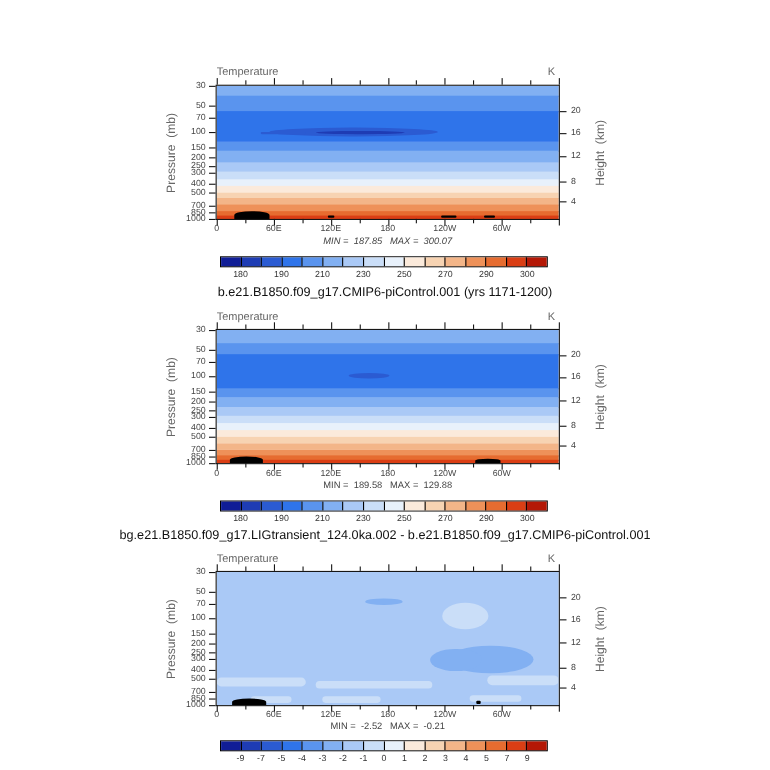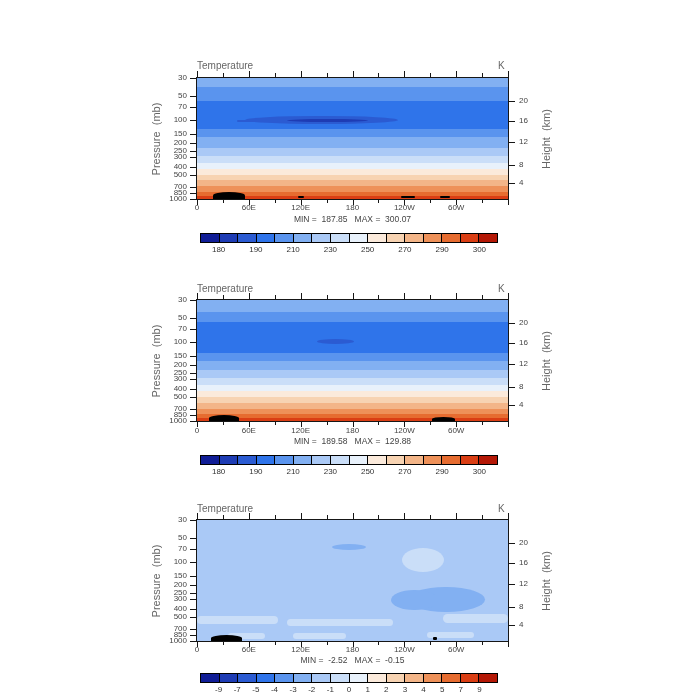--- a/index.html
+++ b/index.html
@@ -116,21 +116,21 @@
     <div class="tick" style="left: 509px; top: 121.318px; width: 6px; height: 1px;"></div>
     <div class="t ticklab" style="left: 519px; top: 121.318px; transform: translateY(-50%);">16</div>
     <div class="tick" style="left: 509px; top: 141.525px; width: 6px; height: 1px;"></div>
     <div class="t ticklab" style="left: 519px; top: 141.525px; transform: translateY(-50%);">12</div>
     <div class="tick" style="left: 509px; top: 164.757px; width: 6px; height: 1px;"></div>
     <div class="t ticklab" style="left: 519px; top: 164.757px; transform: translateY(-50%);">8</div>
     <div class="tick" style="left: 509px; top: 182.665px; width: 6px; height: 1px;"></div>
     <div class="t ticklab" style="left: 519px; top: 182.665px; transform: translateY(-50%);">4</div>
     <div class="t axis-title" style="left: 156px; top: 138.5px;">Pressure  (mb)</div>
     <div class="t axis-title" style="left: 546px; top: 138.5px;">Height  (km)</div>
-    <div class="t stats" style="left: 352.5px; top: 214px;">MIN =  187.85   MAX =  300.07</div>
+    <div class="t stats" style="left: 352.5px; top: 214px; font-style: italic;">MIN =  187.85   MAX =  300.07</div>
     <div class="cbar" style="left: 200px; top: 233px; width: 298px; height: 10px;">
       <div class="cseg" style="background: rgb(16, 29, 150);"></div>
       <div class="cseg" style="background: rgb(30, 60, 180);"></div>
       <div class="cseg" style="background: rgb(43, 91, 210);"></div>
       <div class="cseg" style="background: rgb(47, 116, 234);"></div>
       <div class="cseg" style="background: rgb(90, 148, 238);"></div>
       <div class="cseg" style="background: rgb(130, 176, 242);"></div>
       <div class="cseg" style="background: rgb(170, 201, 246);"></div>
       <div class="cseg" style="background: rgb(202, 222, 248);"></div>
       <div class="cseg" style="background: rgb(232, 241, 251);"></div>
@@ -143,20 +143,21 @@
       <div class="cseg" style="background: rgb(180, 24, 6);"></div>
     </div>
     <div class="t cblab" style="left: 218.625px; top: 245px;">180</div>
     <div class="t cblab" style="left: 255.875px; top: 245px;">190</div>
     <div class="t cblab" style="left: 293.125px; top: 245px;">210</div>
     <div class="t cblab" style="left: 330.375px; top: 245px;">230</div>
     <div class="t cblab" style="left: 367.625px; top: 245px;">250</div>
     <div class="t cblab" style="left: 404.875px; top: 245px;">270</div>
     <div class="t cblab" style="left: 442.125px; top: 245px;">290</div>
     <div class="t cblab" style="left: 479.375px; top: 245px;">300</div>
+    <div class="t panel-title" style="top: 260px;">b.e21.B1850.f09_g17.CMIP6-piControl.001 (yrs 1171-1200)</div>
     <div class="t field-label" style="left: 197px; top: 283px;">Temperature</div>
     <div class="t unit-label" style="left: 498px; top: 283px;">K</div>
     <div class="plot" style="left: 197px; top: 300px; width: 311px; height: 121px;">
       <div class="stripe" style="top: 0px; height: 12.7px; background: rgb(130, 176, 242);"></div>
       <div class="stripe" style="top: 12.1px; height: 10.885px; background: rgb(90, 148, 238);"></div>
       <div class="stripe" style="top: 22.385px; height: 31.455px; background: rgb(47, 116, 234);"></div>
       <div class="stripe" style="top: 53.24px; height: 8.465px; background: rgb(90, 148, 238);"></div>
       <div class="stripe" style="top: 61.105px; height: 9.433px; background: rgb(130, 176, 242);"></div>
       <div class="stripe" style="top: 69.938px; height: 9.07px; background: rgb(170, 201, 246);"></div>
       <div class="stripe" style="top: 78.408px; height: 6.892px; background: rgb(202, 222, 248);"></div>
@@ -262,20 +263,21 @@
       <div class="cseg" style="background: rgb(180, 24, 6);"></div>
     </div>
     <div class="t cblab" style="left: 218.625px; top: 467px;">180</div>
     <div class="t cblab" style="left: 255.875px; top: 467px;">190</div>
     <div class="t cblab" style="left: 293.125px; top: 467px;">210</div>
     <div class="t cblab" style="left: 330.375px; top: 467px;">230</div>
     <div class="t cblab" style="left: 367.625px; top: 467px;">250</div>
     <div class="t cblab" style="left: 404.875px; top: 467px;">270</div>
     <div class="t cblab" style="left: 442.125px; top: 467px;">290</div>
     <div class="t cblab" style="left: 479.375px; top: 467px;">300</div>
+    <div class="t panel-title" style="top: 481px;">bg.e21.B1850.f09_g17.LIGtransient_124.0ka.002 - b.e21.B1850.f09_g17.CMIP6-piControl.001</div>
     <div class="t field-label" style="left: 197px; top: 503px;">Temperature</div>
     <div class="t unit-label" style="left: 498px; top: 503px;">K</div>
     <div class="plot" style="left: 197px; top: 520px; width: 311px; height: 121px;">
       <div class="stripe" style="top: 0px; height: 121.6px; background: rgb(170, 201, 246);"></div>
       <div class="ov" style="left: 135.285px; top: 24.2px; width: 34.21px; height: 6.05px; background: rgb(130, 176, 242); border-radius: 50%;"></div>
       <div class="ov" style="left: 204.949px; top: 27.83px; width: 42.296px; height: 24.2px; background: rgb(202, 222, 248); border-radius: 50%;"></div>
       <div class="ov" style="left: 209.925px; top: 66.55px; width: 77.75px; height: 25.41px; background: rgb(130, 176, 242); border-radius: 50%;"></div>
       <div class="ov" style="left: 194.375px; top: 69.575px; width: 46.65px; height: 20.57px; background: rgb(130, 176, 242); border-radius: 50%;"></div>
       <div class="ov" style="left: 0px; top: 96.195px; width: 80.86px; height: 7.865px; background: rgb(202, 222, 248); border-radius: 6px;"></div>
       <div class="ov" style="left: 90.19px; top: 98.615px; width: 105.74px; height: 7.26px; background: rgb(202, 222, 248); border-radius: 6px;"></div>
@@ -350,21 +352,21 @@
     <div class="tick" style="left: 509px; top: 563.318px; width: 6px; height: 1px;"></div>
     <div class="t ticklab" style="left: 519px; top: 563.318px; transform: translateY(-50%);">16</div>
     <div class="tick" style="left: 509px; top: 583.525px; width: 6px; height: 1px;"></div>
     <div class="t ticklab" style="left: 519px; top: 583.525px; transform: translateY(-50%);">12</div>
     <div class="tick" style="left: 509px; top: 606.757px; width: 6px; height: 1px;"></div>
     <div class="t ticklab" style="left: 519px; top: 606.757px; transform: translateY(-50%);">8</div>
     <div class="tick" style="left: 509px; top: 624.665px; width: 6px; height: 1px;"></div>
     <div class="t ticklab" style="left: 519px; top: 624.665px; transform: translateY(-50%);">4</div>
     <div class="t axis-title" style="left: 156px; top: 580.5px;">Pressure  (mb)</div>
     <div class="t axis-title" style="left: 546px; top: 580.5px;">Height  (km)</div>
-    <div class="t stats" style="left: 352.5px; top: 655px;">MIN =  -2.52   MAX =  -0.15</div>
+    <div class="t stats" style="left: 352.5px; top: 655px;">MIN =  -2.52   MAX =  -0.21</div>
     <div class="cbar" style="left: 200px; top: 673px; width: 298px; height: 10px;">
       <div class="cseg" style="background: rgb(16, 29, 150);"></div>
       <div class="cseg" style="background: rgb(30, 60, 180);"></div>
       <div class="cseg" style="background: rgb(43, 91, 210);"></div>
       <div class="cseg" style="background: rgb(47, 116, 234);"></div>
       <div class="cseg" style="background: rgb(90, 148, 238);"></div>
       <div class="cseg" style="background: rgb(130, 176, 242);"></div>
       <div class="cseg" style="background: rgb(170, 201, 246);"></div>
       <div class="cseg" style="background: rgb(202, 222, 248);"></div>
       <div class="cseg" style="background: rgb(232, 241, 251);"></div>

